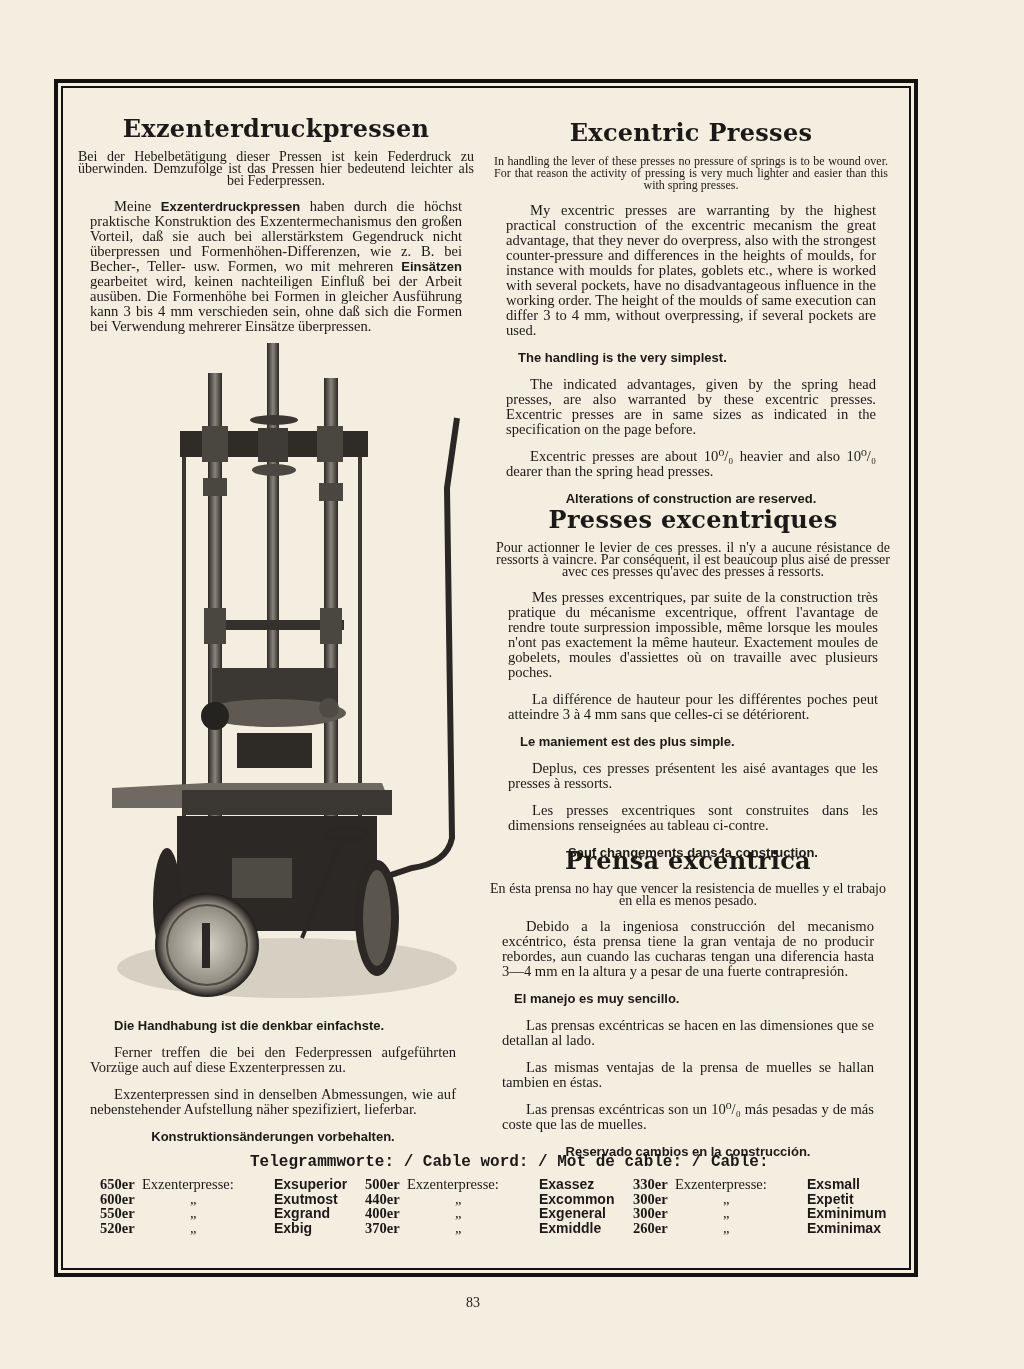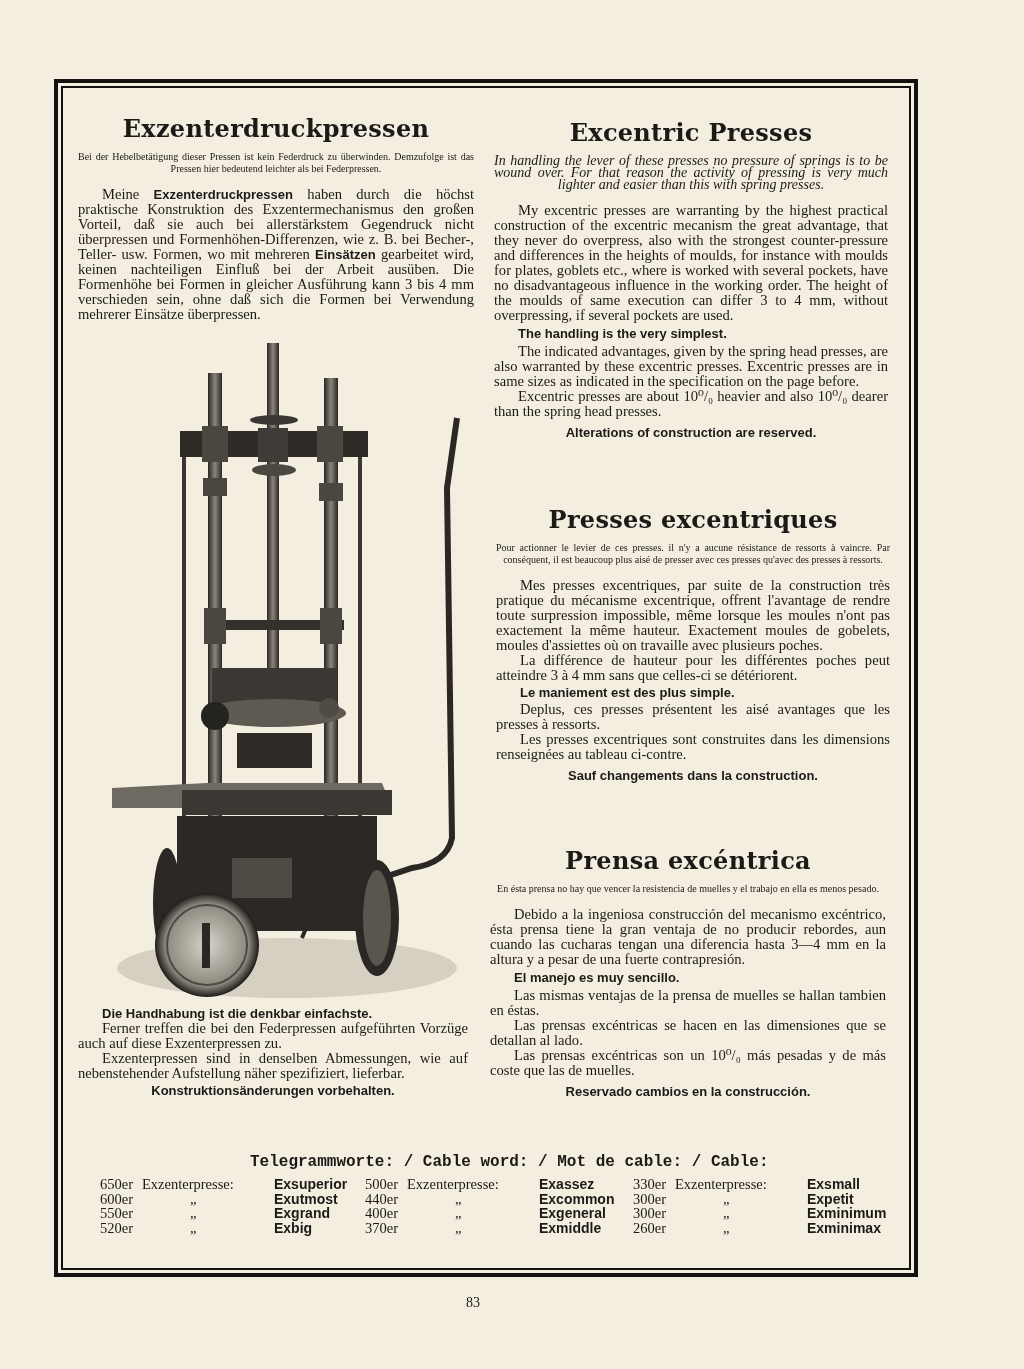--- a/index.html
+++ b/index.html
@@ -15,40 +15,40 @@
   }
   .frame-inner {
     position:absolute; left:61px; top:86px; width:850px; height:1184px;
     border:2px solid #141210; box-sizing:border-box;
   }
   .col { position:absolute; }
   .title {
     font-family:"DejaVu Serif", serif; font-weight:bold;
     font-size:24px; text-align:center; letter-spacing:0.3px; margin:0;
   }
-  .lead { font-size:10px; line-height:12px; text-align:justify; margin:8px 0 0 0; }
+  .lead { font-size:14px; line-height:12px; text-align:justify; margin:8px 0 0 0; }
   .lead.center-last { text-align-last:center; }
   .body { font-size:14.6px; line-height:15px; text-align:justify; margin:12px 0 0 0; }
-  .body p { margin:0; text-indent:24px; }
+  .body p { margin:12px; text-indent:24px; }
   .body p.noind { text-indent:0;text-align:center; }
   .center { text-align:center; }
   b.strong { font-family:"Liberation Sans", sans-serif; font-weight:bold; font-size:13px; }
   .ind { padding-left:24px; }
 
   .illustration {
     position:absolute; left:112px; top:338px; width:350px; height:665px;
   }
 
   .tg-title {
     position:absolute; left:250px; top:1153px; width:520px;
     font-family:Liberation Mono, monospace; font-weight:bold; font-size:16px;
   }
   .tg-block { position:absolute; top:1177px; font-size:14.5px; line-height:14.5px; }
   .tg-row { display:flex; white-space:nowrap; }
-  .tg-size { width:42px; }
+  .tg-size { width:42px;font-weight:bold; }
   .tg-word { font-family:"Liberation Sans", sans-serif; font-weight:bold; font-size:14px;padding-left:22px; }
   .page-num { position:absolute; left:466px; top:1295px; font-size:14px; }
 </style>
 </head>
 <body>
 
 <div class="frame-outer"></div>
 <div class="frame-inner"></div>
 
 <div class="col" style="left:78px; top:114px; width:396px;">
@@ -129,21 +129,21 @@
   <div class="body" style="margin:0;">
     <p class="ind" style="text-indent:0;"><b class="strong">Die Handhabung ist die denkbar einfachste.</b></p>
     <p>Ferner treffen die bei den Federpressen aufgeführten Vorzüge auch auf diese Exzenterpressen zu.</p>
     <p>Exzenterpressen sind in denselben Abmessungen, wie auf nebenstehender Aufstellung näher spezifiziert, lieferbar.</p>
     <p class="center noind" style="margin-top:2px;"><b class="strong">Konstruktionsänderungen vorbehalten.</b></p>
   </div>
 </div>
 
 <div class="col" style="left:494px; top:118px; width:394px;">
   <h1 class="title">Excentric Presses</h1>
-  <p class="lead center-last" style="font-size:14px;font-style:italic;">In handling the lever of these presses no pressure of springs is to be wound over. For that reason the activity of pressing is very much lighter and easier than this with spring presses.</p>
+  <p class="lead center-last" style="font-size:12px;">In handling the lever of these presses no pressure of springs is to be wound over. For that reason the activity of pressing is very much lighter and easier than this with spring presses.</p>
   <div class="body">
     <p>My excentric presses are warranting by the highest practical construction of the excentric mecanism the great advantage, that they never do overpress, also with the strongest counter-pressure and differences in the heights of moulds, for instance with moulds for plates, goblets etc., where is worked with several pockets, have no disadvantageous influence in the working order. The height of the moulds of same execution can differ 3 to 4 mm, without overpressing, if several pockets are used.</p>
     <p class="ind" style="text-indent:0; margin:3px 0;"><b class="strong">The handling is the very simplest.</b></p>
     <p>The indicated advantages, given by the spring head presses, are also warranted by these excentric presses. Excentric presses are in same sizes as indicated in the specification on the page before.</p>
     <p>Excentric presses are about 10⁰/₀ heavier and also 10⁰/₀ dearer than the spring head presses.</p>
     <p class="center noind" style="margin-top:6px;"><b class="strong">Alterations of construction are reserved.</b></p>
   </div>
 </div>
 
 <div class="col" style="left:496px; top:505px; width:394px;">
@@ -158,22 +158,22 @@
     <p class="center noind" style="margin-top:6px;"><b class="strong">Sauf changements dans la construction.</b></p>
   </div>
 </div>
 
 <div class="col" style="left:490px; top:846px; width:396px;">
   <h1 class="title">Prensa excéntrica</h1>
   <p class="lead center-last">En ésta prensa no hay que vencer la resistencia de muelles y el trabajo en ella es menos pesado.</p>
   <div class="body">
     <p>Debido a la ingeniosa construcción del mecanismo excéntrico, ésta prensa tiene la gran ventaja de no producir rebordes, aun cuando las cucharas tengan una diferencia hasta 3—4 mm en la altura y a pesar de una fuerte contrapresión.</p>
     <p class="ind" style="text-indent:0; margin:3px 0;"><b class="strong">El manejo es muy sencillo.</b></p>
+    <p>Las prensas excéntricas se hacen en las dimensiones que se detallan al lado.</p>
     <p>Las mismas ventajas de la prensa de muelles se hallan tambien en éstas.</p>
-    <p>Las prensas excéntricas se hacen en las dimensiones que se detallan al lado.</p>
     <p>Las prensas excéntricas son un 10⁰/₀ más pesadas y de más coste que las de muelles.</p>
     <p class="center noind" style="margin-top:6px;"><b class="strong">Reservado cambios en la construcción.</b></p>
   </div>
 </div>
 
 <div class="tg-title">Telegrammworte: / Cable word: / Mot de cable: / Cable:</div>
 
 <div class="tg-block" style="left:100px;">
   <div class="tg-row">
       <span class="tg-size">650er</span>

